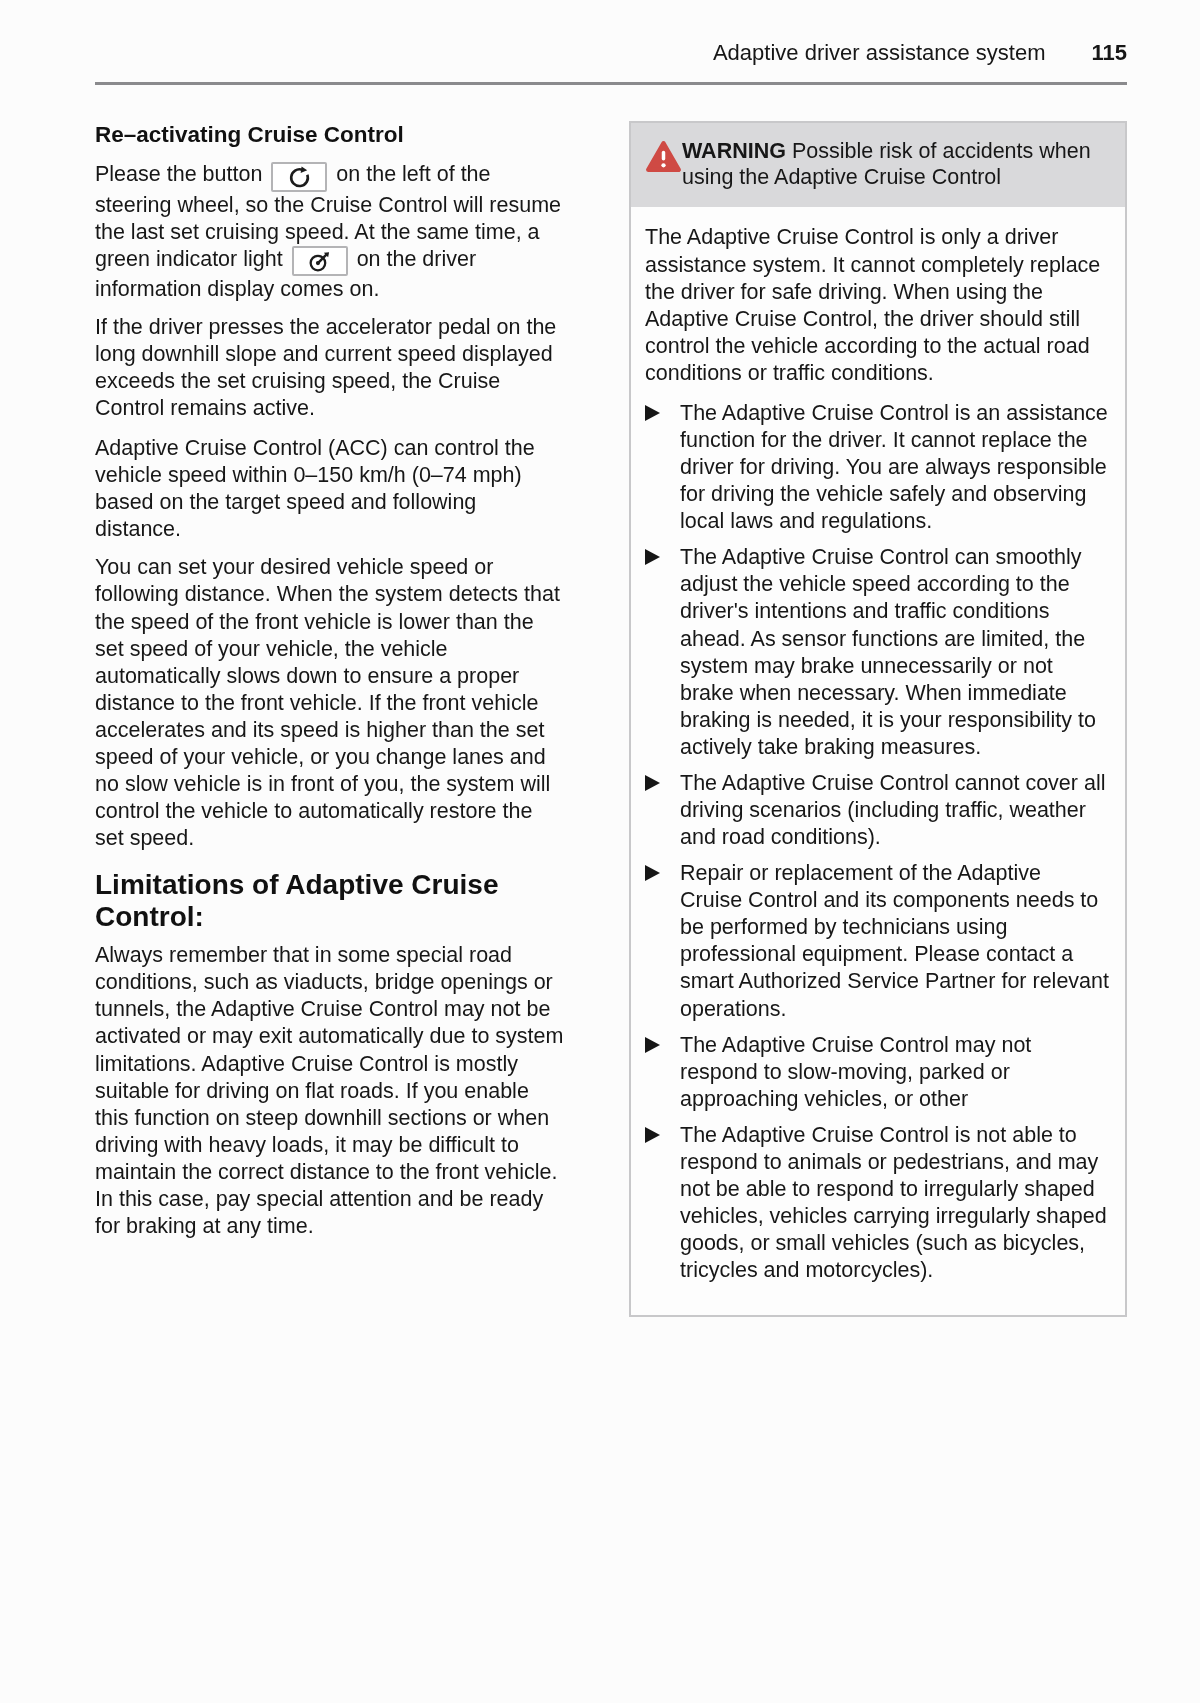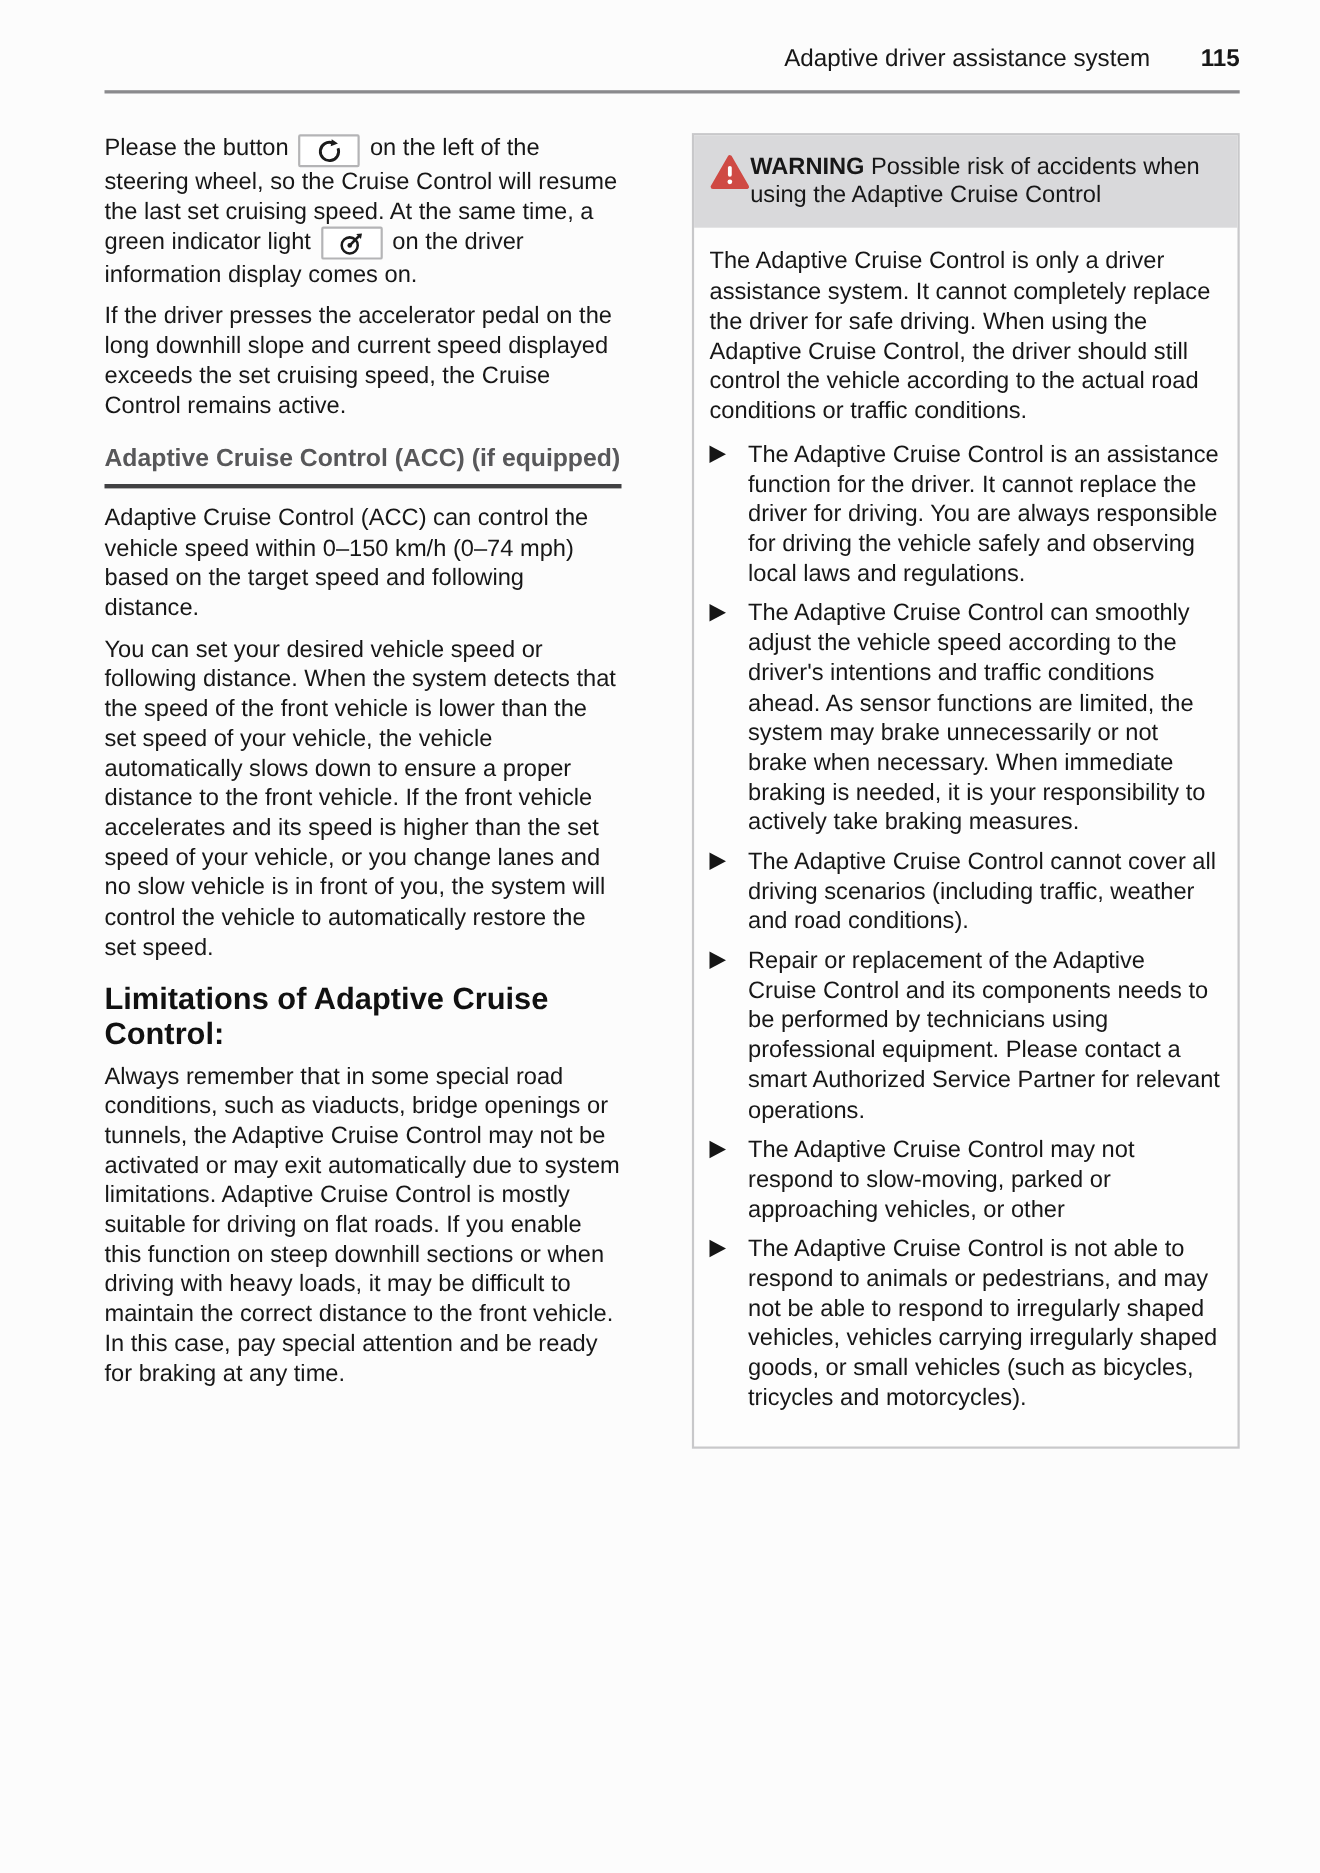--- a/index.html
+++ b/index.html
@@ -73,20 +73,21 @@
 
 <header class="page-header">
   <span>Adaptive driver assistance system</span>
   <span class="pagenum">115</span>
 </header>
 
 <div class="columns">
 
   <div class="col-left">
 
+    <div class="h-black">Re–activating Cruise Control</div>
 
     <p><span>Please the button</span>
       <span class="icon-box">
           <svg width="25" height="25" viewBox="0 0 24 24" aria-hidden="true">
           <path d="M 19.5 10.3 A 8 8 0 1 1 14.7 5.6" fill="none" stroke="#1c1c1c" stroke-width="2.5"></path>
           <path d="M 14.0 2.4 L 19.4 6.1 L 13.1 8.7 Z" fill="#1c1c1c"></path>
         </svg>
         </span>
       <span>on the left of the steering wheel, so the Cruise Control will resume the last set cruising speed. At the same time, a green indicator light</span>
       <span class="icon-box">
@@ -94,21 +95,20 @@
           <circle cx="10.5" cy="14.5" r="7" fill="none" stroke="#1c1c1c" stroke-width="2.2"></circle>
           <circle cx="10.5" cy="14.5" r="2" fill="#1c1c1c"></circle>
           <line x1="10.5" y1="14.5" x2="18.6" y2="6.4" stroke="#1c1c1c" stroke-width="2.4"></line>
           <path d="M 16.2 4.6 L 21.2 4.1 L 20.3 9.0 Z" fill="#1c1c1c"></path>
         </svg>
         </span>
       <span>on the driver information display comes on.</span></p>
 
     <p>If the driver presses the accelerator pedal on the long downhill slope and current speed displayed exceeds the set cruising speed, the Cruise Control remains active.</p>
 
-    <div class="h-gray">Adaptive Cruise Control (ACC) (if equipped)</div>
 
     <p class="after-rule">Adaptive Cruise Control (ACC) can control the vehicle speed within 0–150 km/h (0–74 mph) based on the target speed and following distance.</p>
 
     <p>You can set your desired vehicle speed or following distance. When the system detects that the speed of the front vehicle is lower than the set speed of your vehicle, the vehicle automatically slows down to ensure a proper distance to the front vehicle. If the front vehicle accelerates and its speed is higher than the set speed of your vehicle, or you change lanes and no slow vehicle is in front of you, the system will control the vehicle to automatically restore the set speed.</p>
 
     <div class="h-limit">Limitations of Adaptive Cruise Control:</div>
 
     <p>Always remember that in some special road conditions, such as viaducts, bridge openings or tunnels, the Adaptive Cruise Control may not be activated or may exit automatically due to system limitations. Adaptive Cruise Control is mostly suitable for driving on flat roads. If you enable this function on steep downhill sections or when driving with heavy loads, it may be difficult to maintain the correct distance to the front vehicle. In this case, pay special attention and be ready for braking at any time.</p>
   </div>
 

